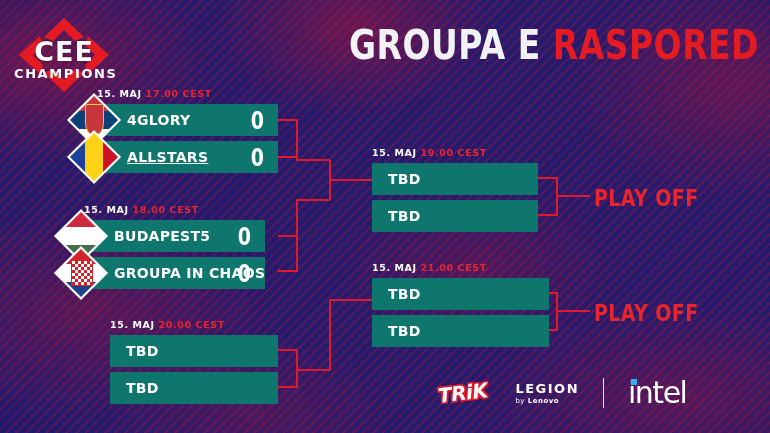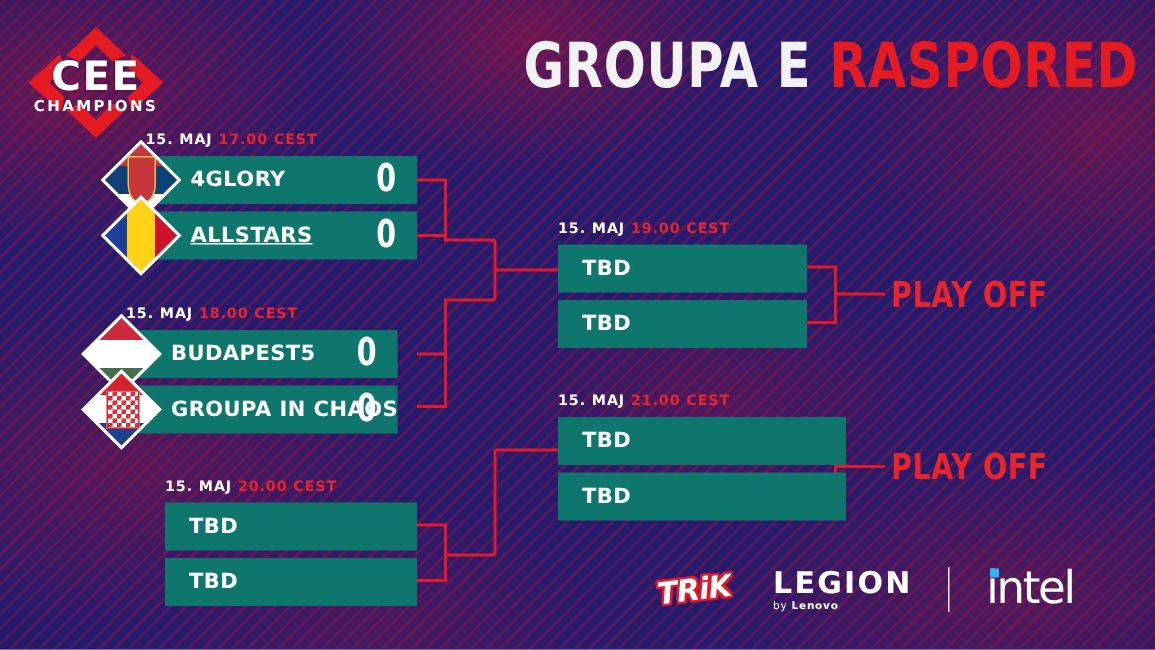--- a/index.html
+++ b/index.html
@@ -58,21 +58,21 @@
     letter-spacing: 1px;
     line-height: 1;
     font-family: "DejaVu Sans", sans-serif;
     text-shadow: 0 0 2px rgba(0,0,0,.5);
   }
   .logo-sub {
     position: absolute; left: 0; right: 0; top: 50px;
     text-align: center;
     color: #ffffff;
     font-weight: 700;
-    font-size: 10px;
+    font-size: 13px;
     letter-spacing: 1.6px;
     font-family: "DejaVu Sans", sans-serif;
   }
 
   
   #title {
     position: absolute; left: 349px; top: 24px;
     font-family: "DejaVu Sans", sans-serif;
     font-weight: 900;
     font-size: 34px;
@@ -212,21 +212,21 @@
     text-shadow:
       -1.5px -1.5px 0 #e01a2b, 1.5px -1.5px 0 #e01a2b,
       -1.5px 1.5px 0 #e01a2b, 1.5px 1.5px 0 #e01a2b,
       0 0 3px #e01a2b;
   }
   .sp-legion { margin-left: 28px; }
   .sp-legion .lg {
     color: #ffffff;
     font-family: "DejaVu Sans", sans-serif;
     font-weight: 700;
-    font-size: 20px;
+    font-size: 13px;
     letter-spacing: 1.5px;
     line-height: 1;
   }
   .sp-legion .by {
     color: #ffffff;
     font-family: "DejaVu Sans", sans-serif;
     font-weight: 400;
     font-size: 7px;
     letter-spacing: 0.5px;
     margin-top: 2px;
@@ -364,21 +364,21 @@
   <div class="match" style="left:372px; top:163px; width:166px;">
     <div class="match-date"><span class="d">15. MAJ</span> <span class="t">19.00 CEST</span></div>
     <div class="row">
       <span class="team-name" style="margin-left:16px;">TBD</span>
     </div>
     <div class="row">
       <span class="team-name" style="margin-left:16px;">TBD</span>
     </div>
   </div>
 
-  <div class="match" style="left:372px; top:278px; width:192px;">
+  <div class="match" style="left:372px; top:278px; width:177px;">
     <div class="match-date"><span class="d">15. MAJ</span> <span class="t">21.00 CEST</span></div>
     <div class="row">
       <span class="team-name" style="margin-left:16px;">TBD</span>
     </div>
     <div class="row">
       <span class="team-name" style="margin-left:16px;">TBD</span>
     </div>
   </div>
 
   <div class="playoff" style="left:594px; top:186px;">PLAY OFF</div>

